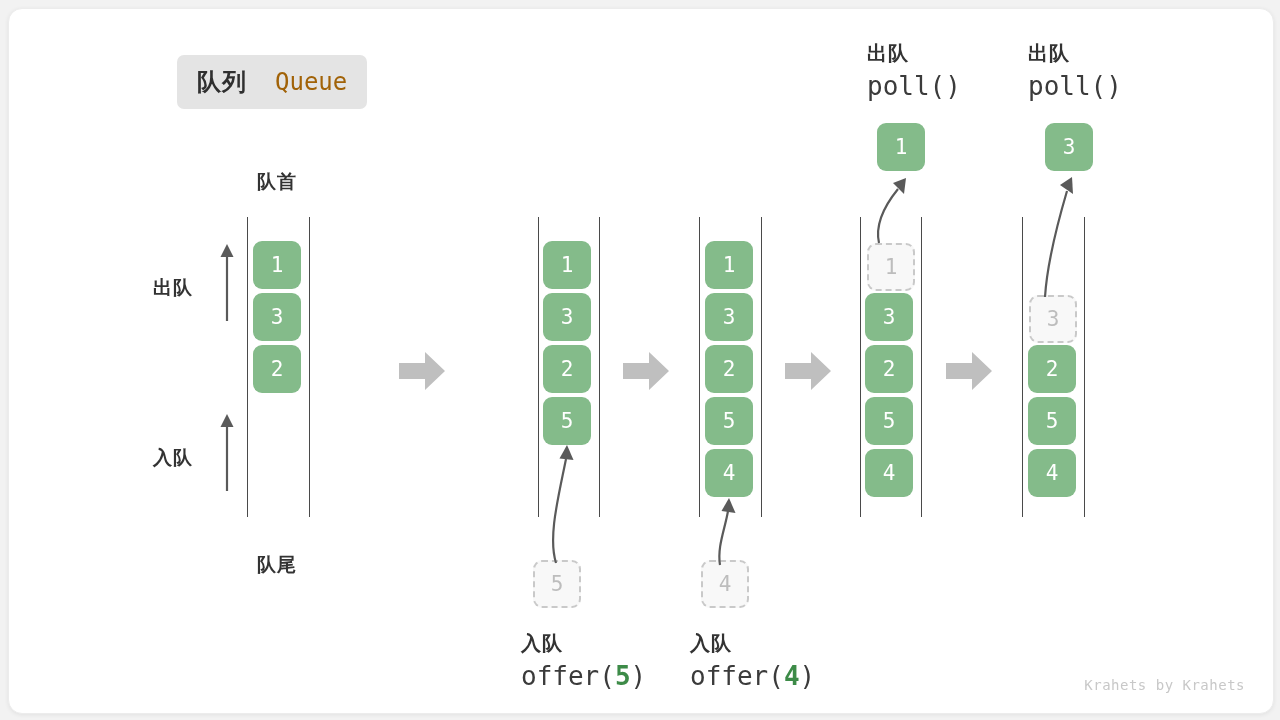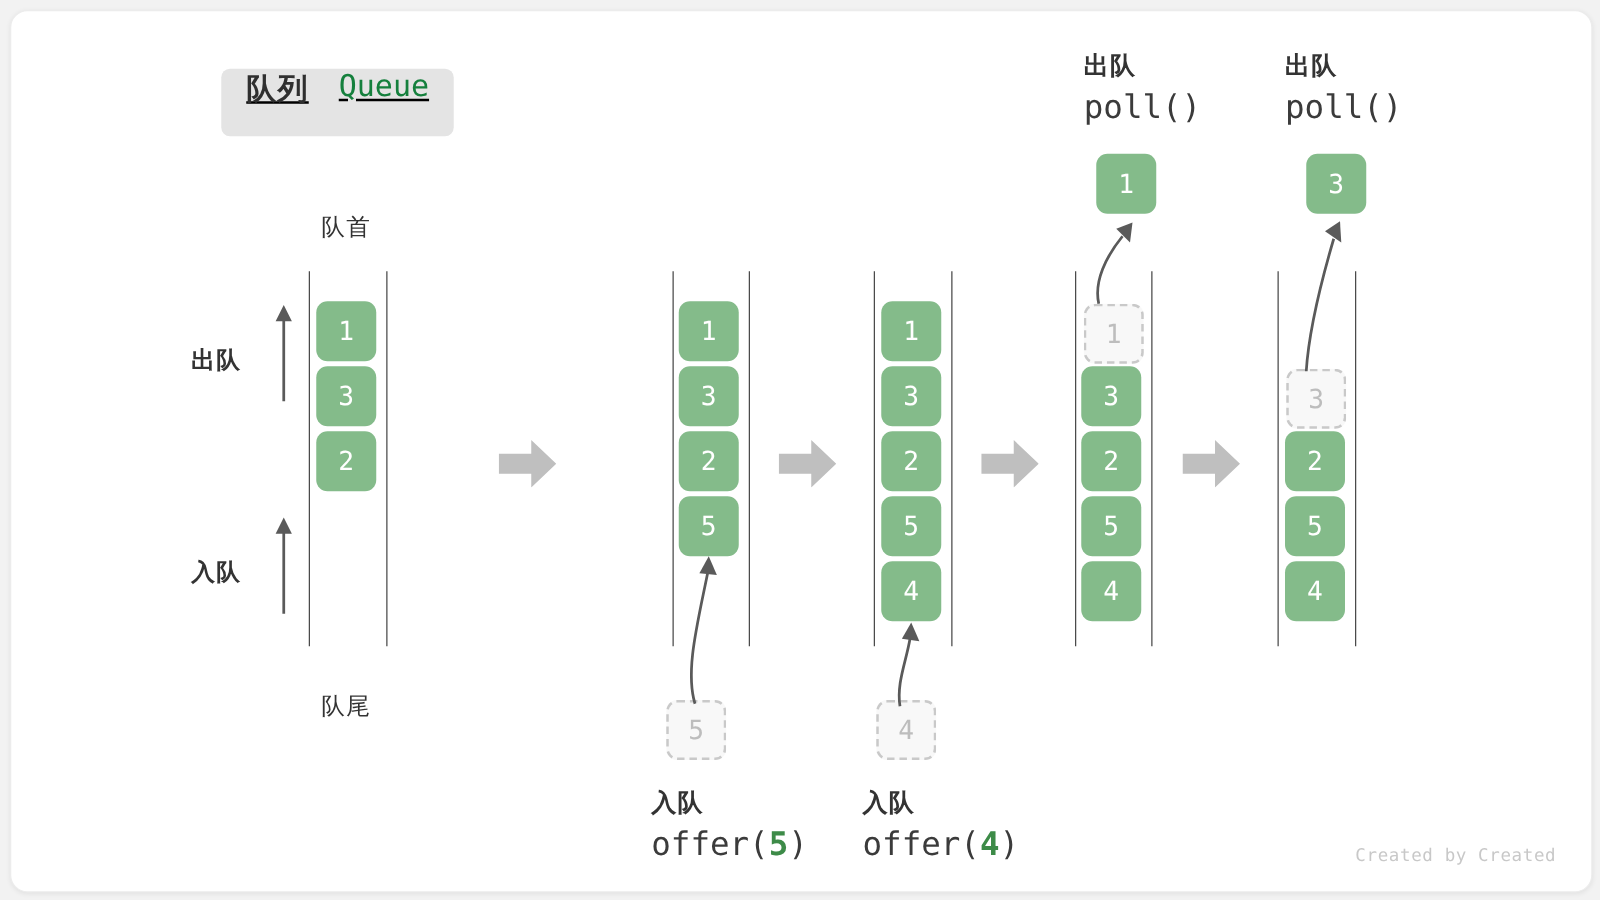--- a/index.html
+++ b/index.html
@@ -17,28 +17,28 @@
     border:1px solid #ececec;
     box-shadow:0 1px 4px rgba(0,0,0,.07);
     overflow:hidden;
   }
 
   
   .title-badge{
     position:absolute;left:168px;top:46px;
     height:54px;padding:0 20px;
     background:#e4e4e4;border-radius:7px;
-    display:flex;gap:8px;text-decoration:underline;
+    display:flex;align-items:center;gap:28px;
   }
   .title-cn{font-size:24px;font-weight:bold;color:#2f2f2f;letter-spacing:1px;}
-  .title-en{font-family:"DejaVu Sans Mono","Liberation Mono",monospace;font-size:24px;color:#15803d;margin-left:16px;}
+  .title-en{font-family:"DejaVu Sans Mono","Liberation Mono",monospace;font-size:24px;color:#a16207;}
 
   
   .hdr-label{
-    position:absolute;font-size:19px;font-weight:normal;color:#333333;
+    position:absolute;font-size:19px;font-weight:bold;color:#333333;
     letter-spacing:1px;white-space:nowrap;text-align:center;
   }
   .side-label{
     position:absolute;font-size:19px;font-weight:bold;color:#333333;
     letter-spacing:1px;white-space:nowrap;
   }
   .op-label{
     position:absolute;white-space:nowrap;line-height:1.45;
   }
   .op-cn{font-size:20px;color:#333333;font-weight:bold;letter-spacing:1px;}
@@ -213,14 +213,14 @@
     <div class="box filled" style="left:1019px;top:336px;">2</div>
     <div class="box filled" style="left:1019px;top:388px;">5</div>
     <div class="box filled" style="left:1019px;top:440px;">4</div>
 
     <svg class="curve" style="left:1022px;top:160px;" width="60" height="130" viewBox="0 0 60 130">
       <path d="M14 128 C16 96 26 56 36 22" stroke="#5a5a5a" stroke-width="2.2" fill="none"></path>
       <path d="M41 8 L42 25 L29 16 Z" fill="#5a5a5a"></path>
     </svg>
   </div>
 
-  <div class="watermark">Created by Created</div>
+  <div class="watermark">Krahets by Krahets</div>
 </div>
 
 </body></html>

